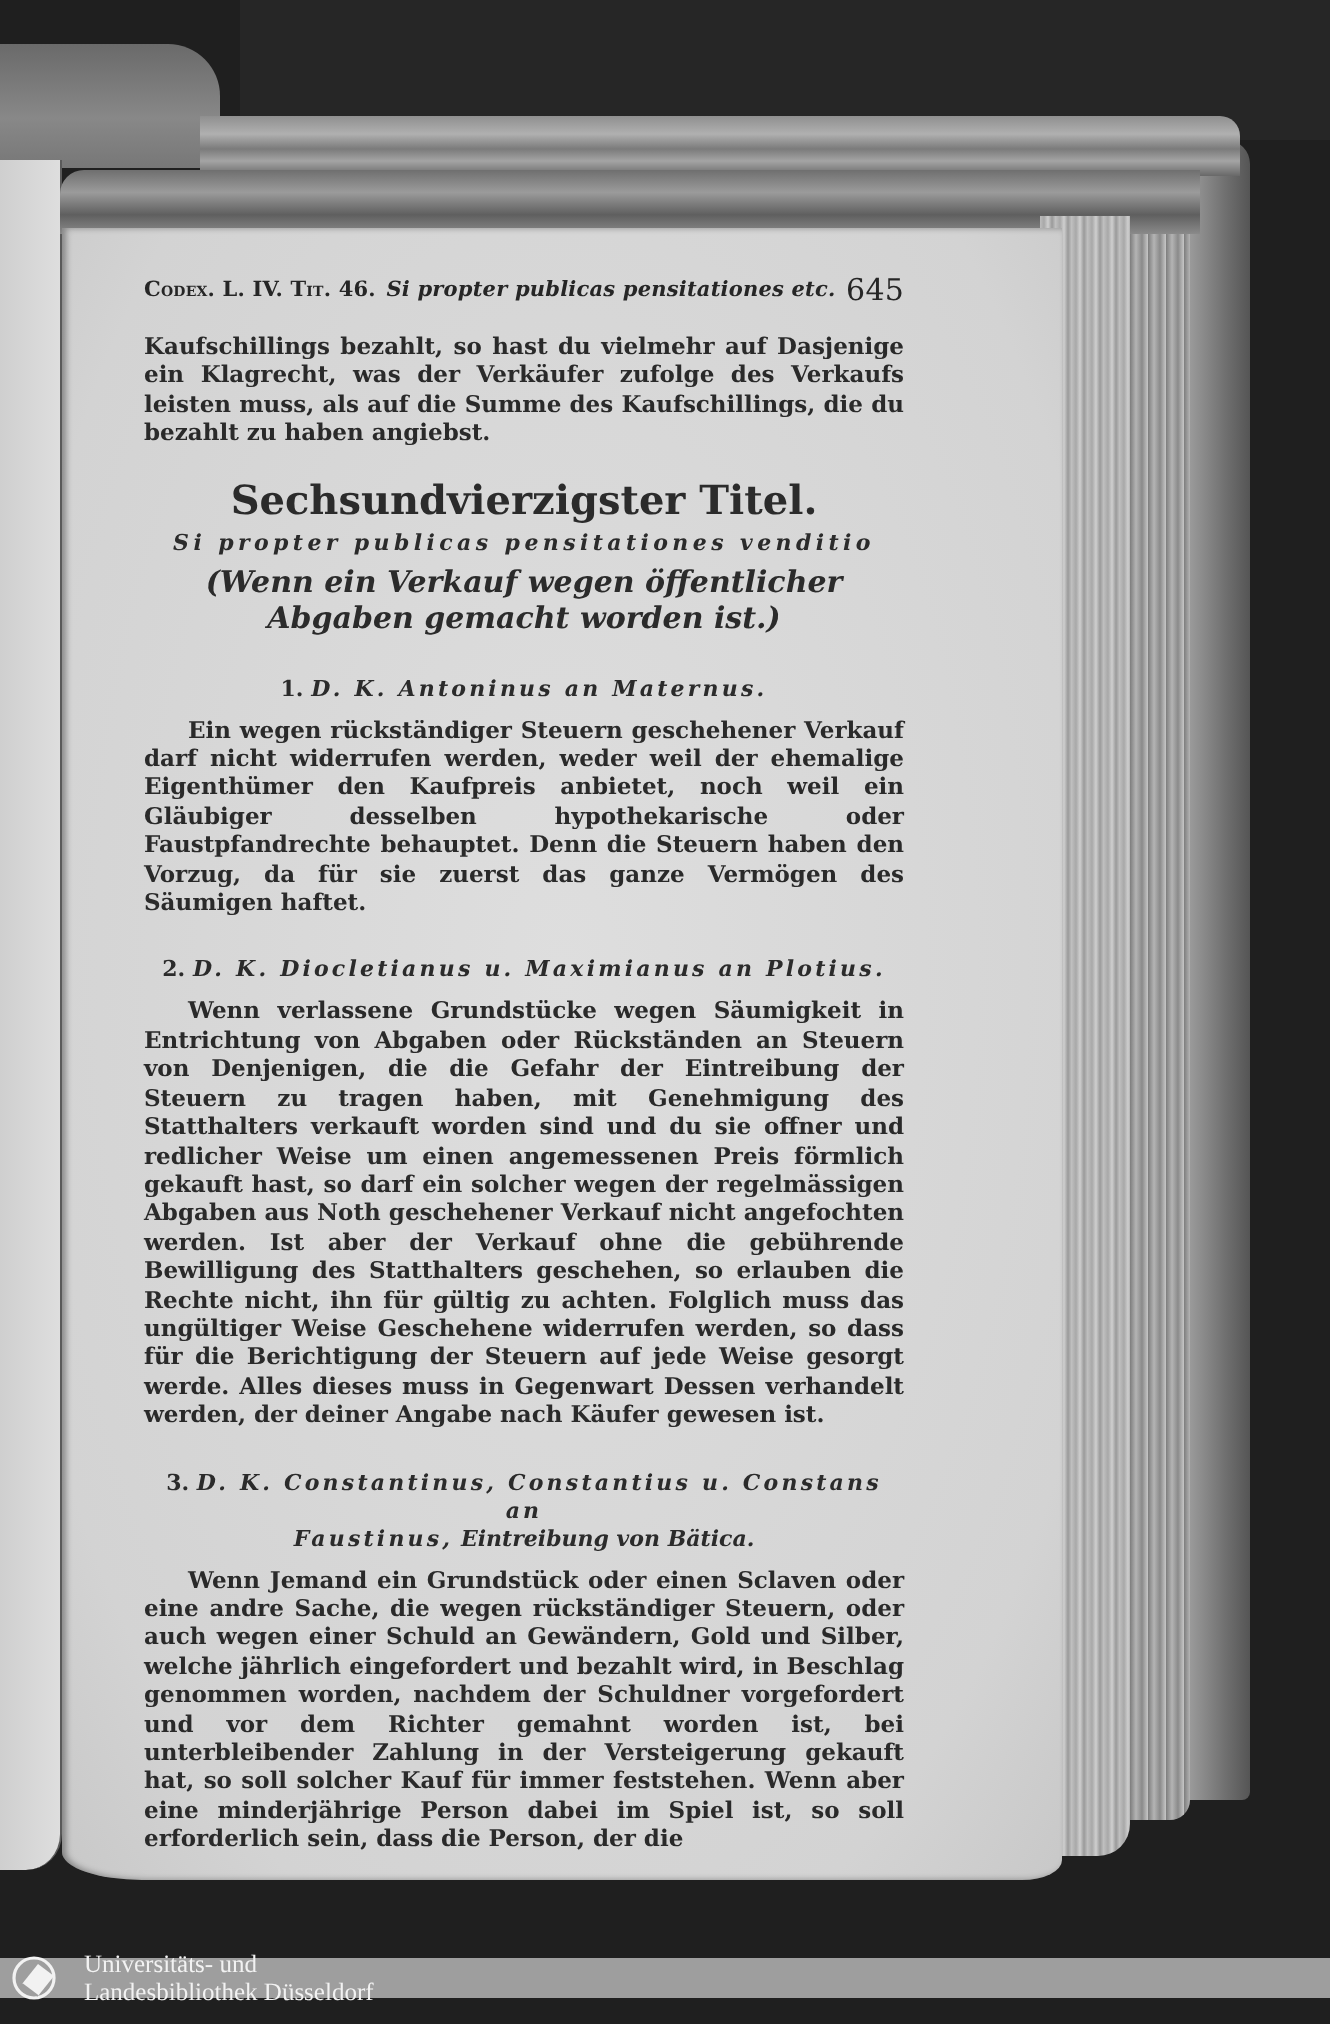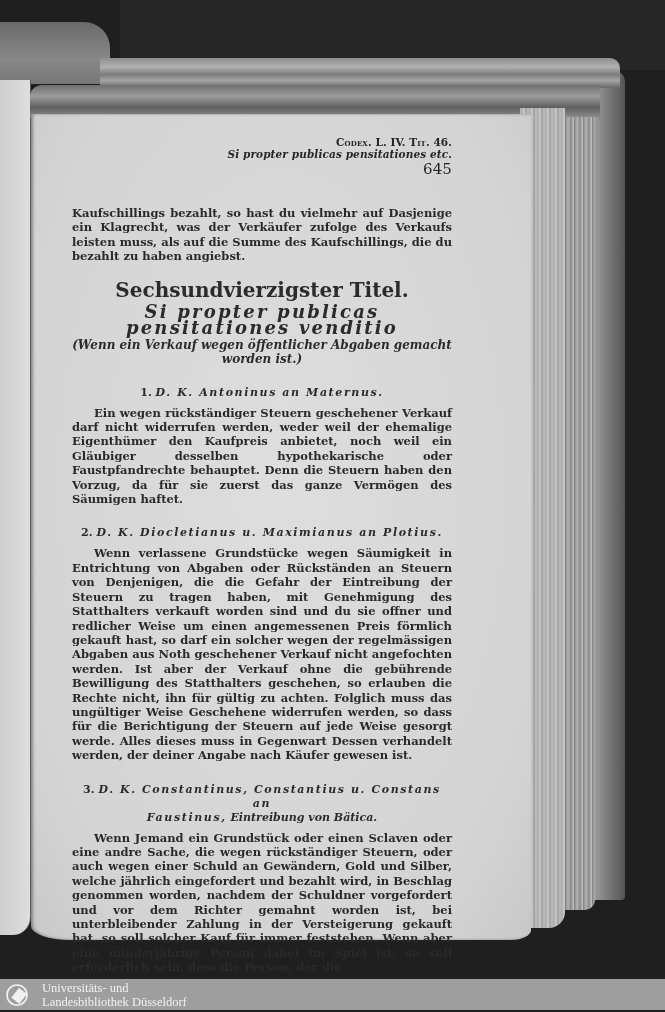--- a/index.html
+++ b/index.html
@@ -57,54 +57,53 @@
       background: linear-gradient(90deg, #9a9a9a, #6f6f6f 60%, #555);
       border-top-right-radius: 12px;
       border-bottom-right-radius: 4px;
     }
     
     .content {
       position: absolute; left: 72px; top: 136px; width: 380px;
       color: #262626;
     }
     .running-head {
-      display: flex; justify-content: space-between; align-items: flex-end;
+      display: flex; justify-content: space-between; align-items: center;
       font-size: 10.5px; font-weight: bold; letter-spacing: 0.1px;
-      margin-bottom: 28px;
-      flex-direction: column;
+      margin-bottom: 12px;
     }
     .running-head .codex { font-variant: small-caps; }
     .running-head .title-it { font-style: italic; }
     .running-head .pageno { font-size: 15px; font-weight: normal; }
     p.body {
       margin: 0; font-size: 11.5px; line-height: 14.4px; text-align: justify;
       font-weight: bold; color: #2a2a2a;
     }
     p.indent { text-indent: 22px; }
     .h-title {
       text-align: center; font-size: 20px; font-weight: bold; margin: 14px 0 2px 0;
       color: #2b2b2b;
     }
     .h-latin {
-      text-align: center; font-style: italic; font-weight: bold; font-size: 18px;
+      text-align: center; font-style: italic; font-weight: bold; font-size: 11px;
       letter-spacing: 2.2px; line-height: 16px; color: #2b2b2b;
     }
     .h-german {
-      text-align: center; font-style: italic; font-size: 12px; font-weight: bold;
+      text-align: center; font-style: italic; font-size: 15px; font-weight: bold;
       margin: 2px 0 6px 0; color: #2b2b2b;
     }
     .h-const {
       text-align: center; font-size: 11px; font-weight: bold; margin: 20px 0 6px 0;
       color: #2b2b2b; line-height: 14px;
     }
     .h-const .sp { font-style: italic; letter-spacing: 1.6px; }
     .h-const .it { font-style: italic; }
     
     .footer {
-      position: absolute; left: 0; top: 979px; width: 665px; height: 31px;
+      position: absolute; left: 0; top: 979px; width: 665px; height: 20px;
       background: #9e9e9e; display: flex; align-items: center;
     }
     .footer-logo {
       width: 30px; height: 26px; margin-left: 4px; margin-right: 8px;
       display: flex; align-items: center; justify-content: center;
     }
     .footer-text {
       color: #f2f2f2; font-family: "Liberation Serif", serif; font-size: 12.5px; line-height: 14px;
     }
   </style>

